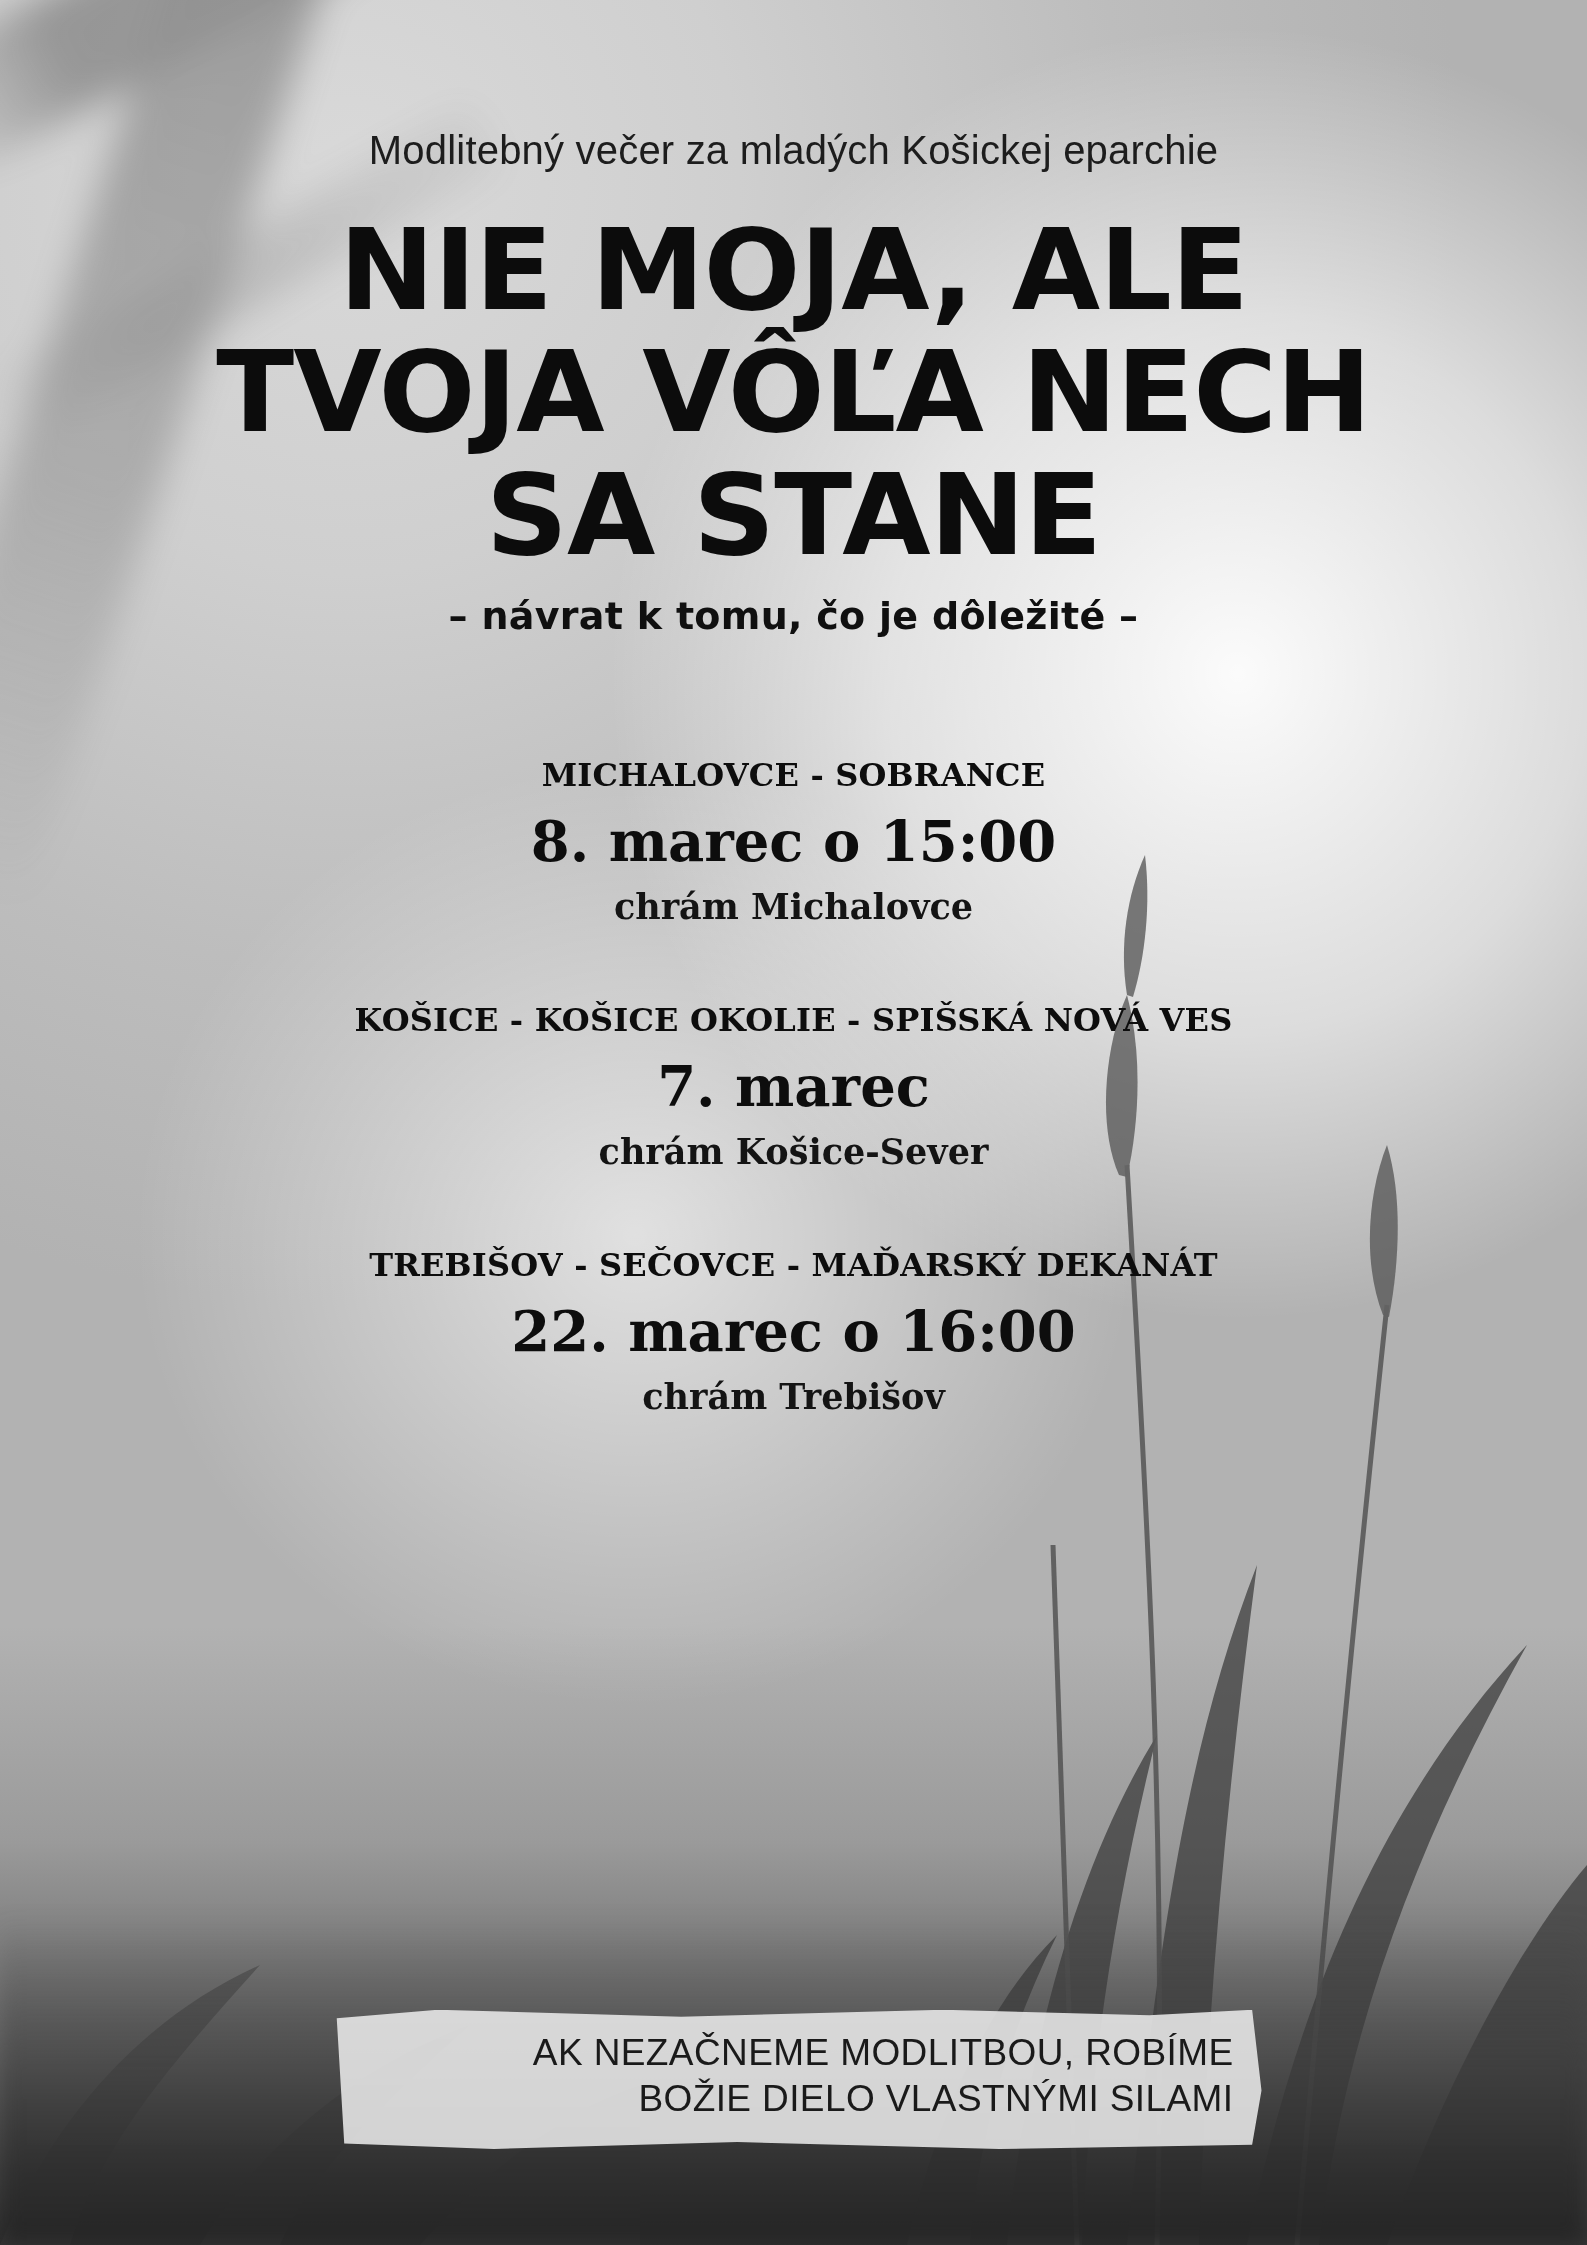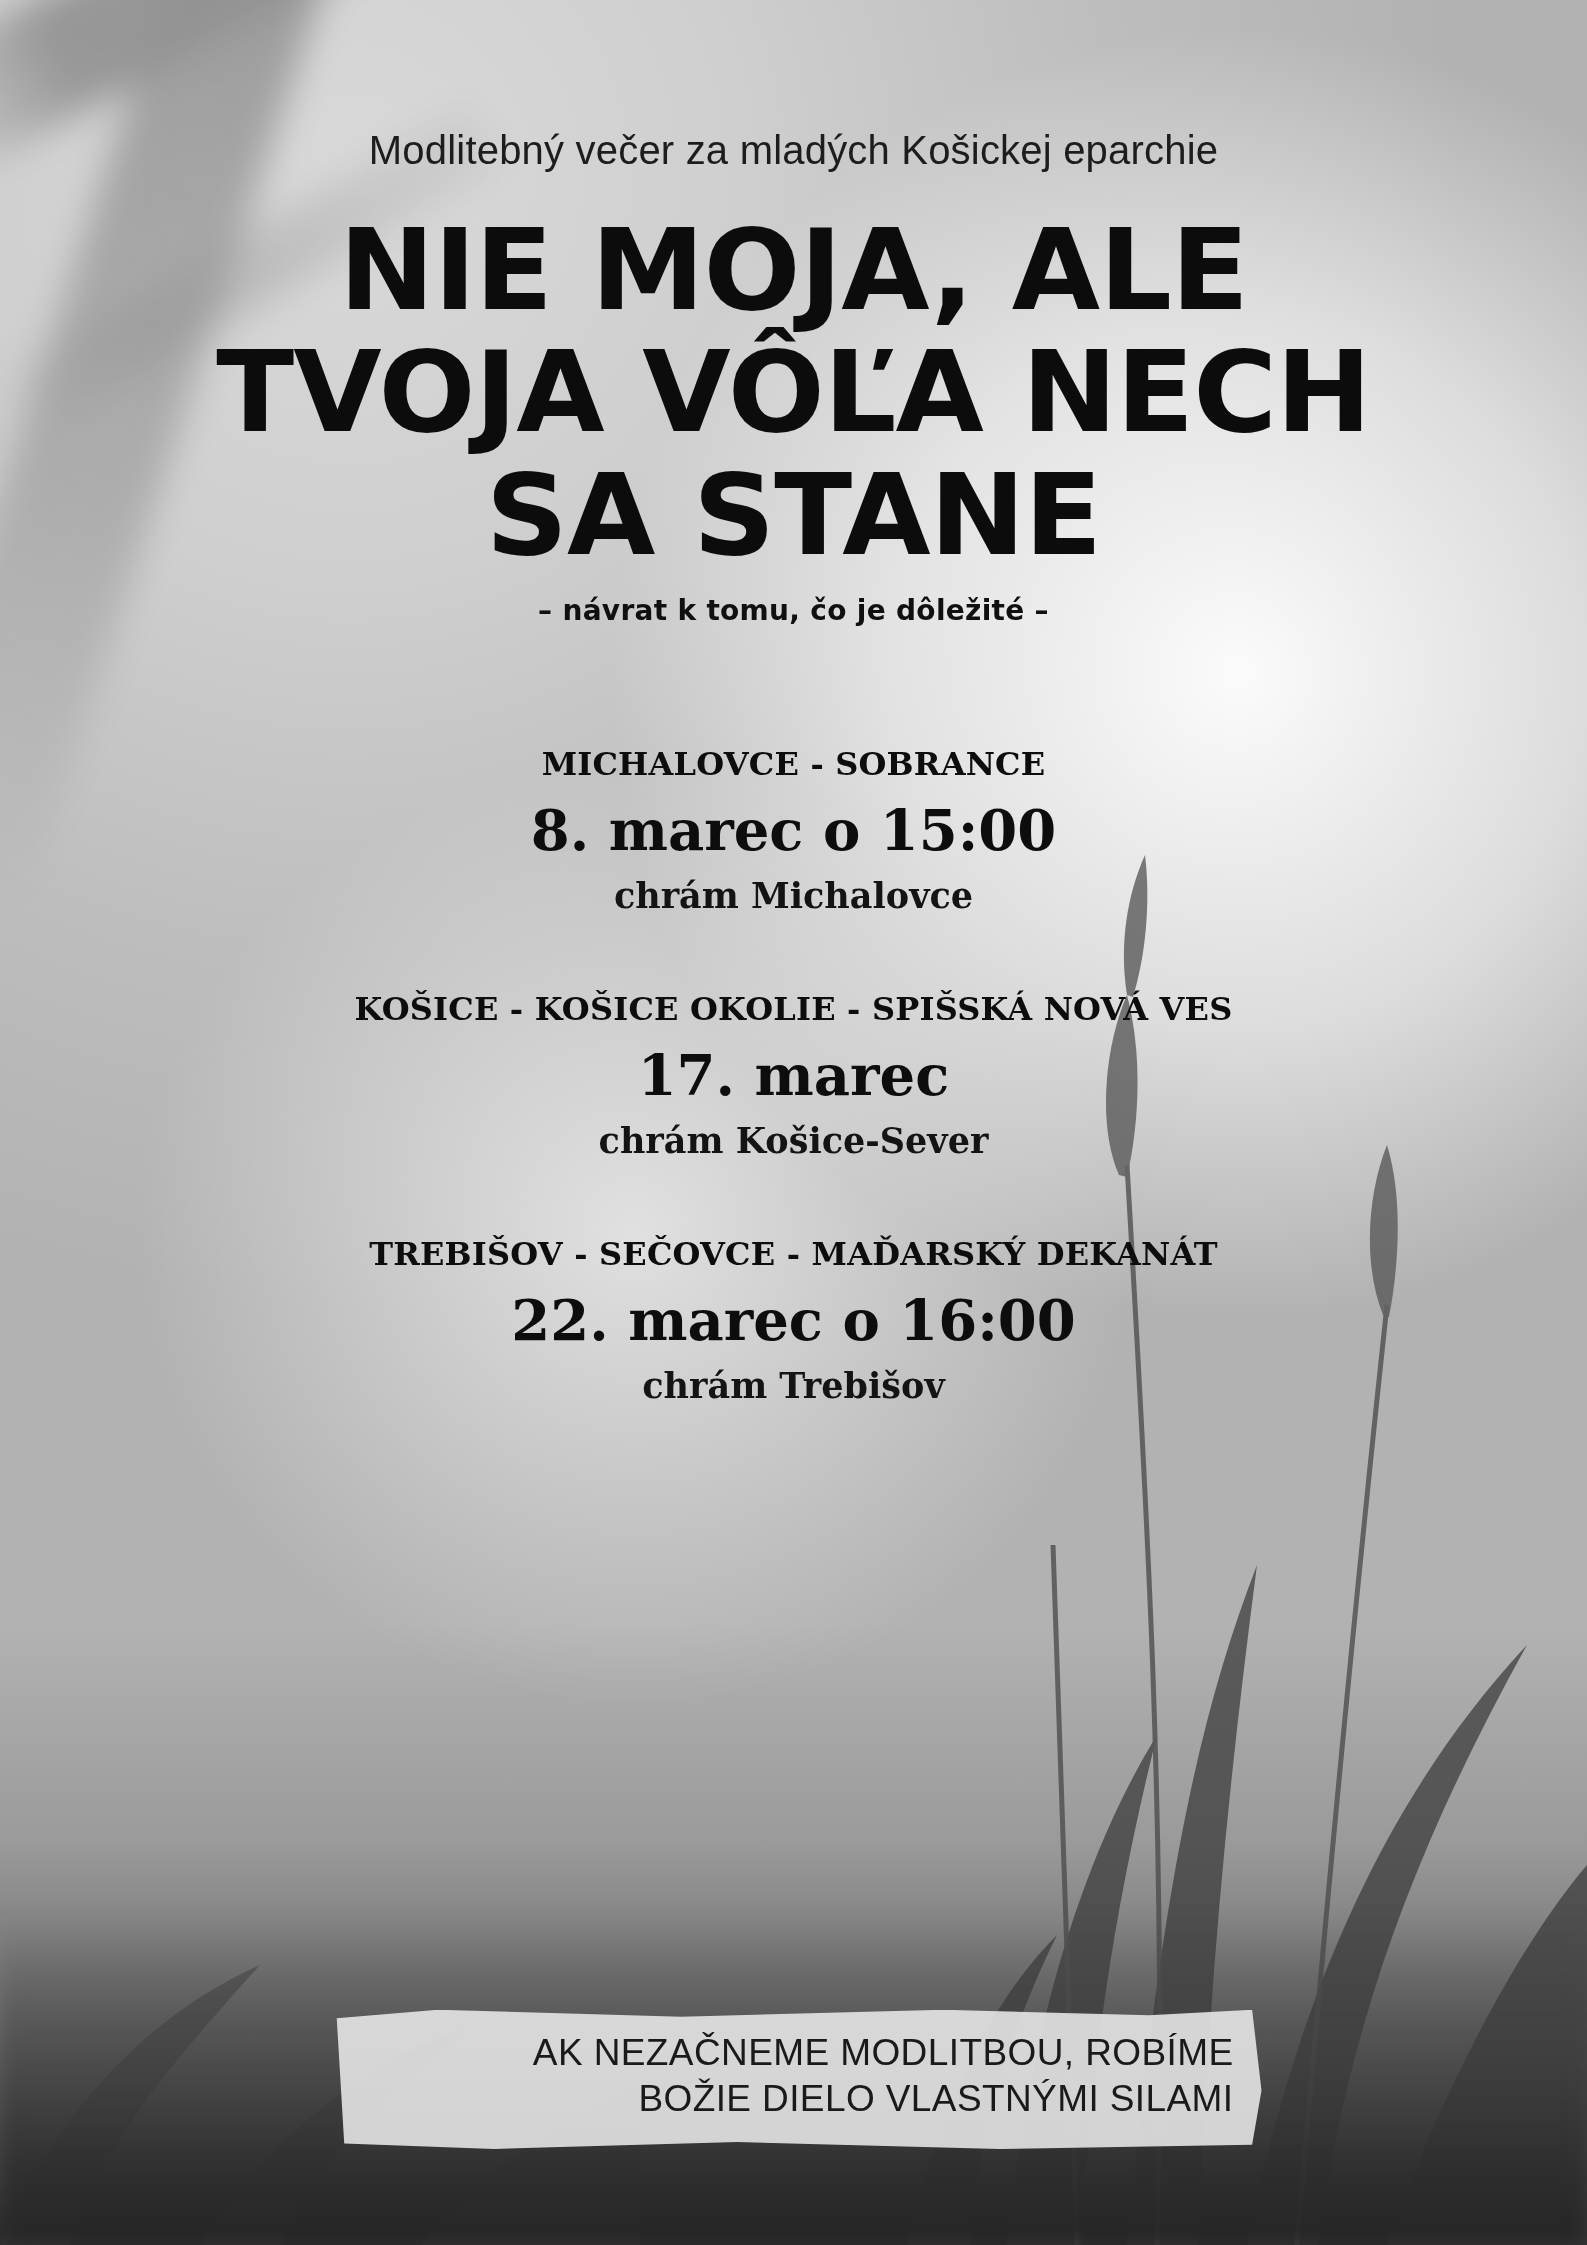--- a/index.html
+++ b/index.html
@@ -151,21 +151,21 @@
   }
   .headline .line.l1 { font-size: 112px; }
   .headline .line.l2 { font-size: 112px; margin-top: 16px; }
   .headline .line.l3 { font-size: 112px; margin-top: 16px; }
 
   .subhead {
     text-align: center;
     margin-top: 26px;
     font-family: "DejaVu Sans", sans-serif;
     font-weight: 700;
-    font-size: 28px;
+    font-size: 38px;
     color: #101010;
     letter-spacing: 0.3px;
   }
 
   .events {
     margin-top: 118px;
     text-align: center;
   }
   .event {
     margin-bottom: 74px;
@@ -275,21 +275,21 @@
     <div class="events">
 
       <div class="event">
         <div class="event-region">MICHALOVCE - SOBRANCE</div>
         <div class="event-date">8. marec  o 15:00</div>
         <div class="event-place">chrám Michalovce</div>
       </div>
 
       <div class="event">
         <div class="event-region">KOŠICE - KOŠICE OKOLIE - SPIŠSKÁ NOVÁ VES</div>
-        <div class="event-date">17. marec</div>
+        <div class="event-date">7. marec</div>
         <div class="event-place">chrám Košice-Sever</div>
       </div>
 
       <div class="event">
         <div class="event-region">TREBIŠOV - SEČOVCE - MAĎARSKÝ DEKANÁT</div>
         <div class="event-date">22. marec o 16:00</div>
         <div class="event-place">chrám Trebišov</div>
       </div>
 
     </div>

